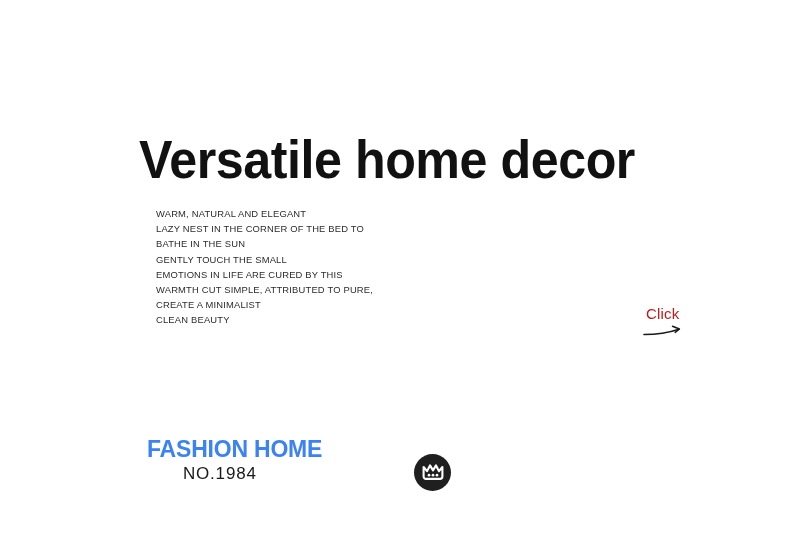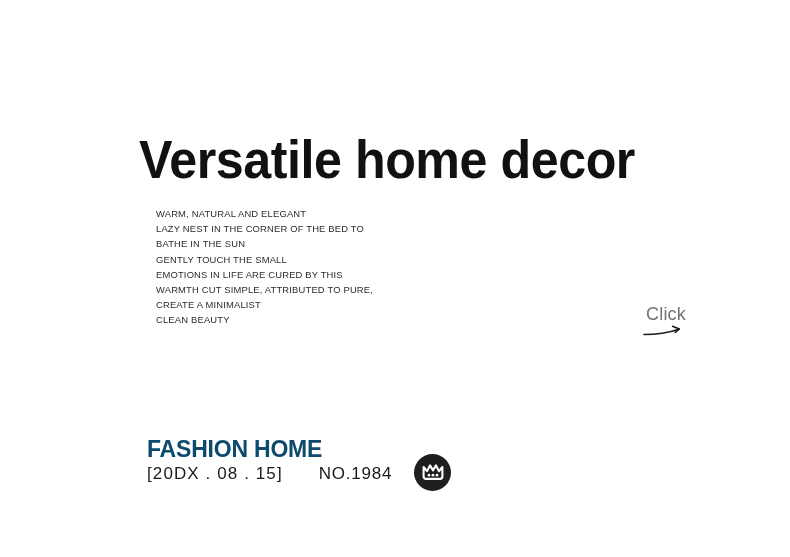--- a/index.html
+++ b/index.html
@@ -59,23 +59,23 @@
   
   .click-cta {
     position: absolute;
     left: 644px;
     top: 306px;
     width: 42px;
     height: 32px;
   }
   .click-label {
     font-family: "Liberation Sans", sans-serif;
-    font-size: 18px;
+    font-size: 15px;
     line-height: 16px;
-    color: #737373;
+    color: #b91c1c;
     letter-spacing: 0.2px;
     display: block;
     padding-left: 2px;
   }
   .click-arrow {
     position: absolute;
     left: -1px;
     top: 16px;
     width: 42px;
     height: 16px;
@@ -88,21 +88,21 @@
     left: 147px;
     top: 436px;
     width: 320px;
   }
   .brand {
     font-family: "Liberation Sans", sans-serif;
     font-weight: bold;
     font-size: 23px;
     line-height: 26px;
     letter-spacing: -0.2px;
-    color: #0c4a6e;
+    color: #3b82f6;
     white-space: nowrap;
   }
   .issue-row {
     margin-top: 1px;
     font-family: "Liberation Sans", sans-serif;
     font-size: 17px;
     line-height: 22px;
     color: #1a1a1a;
     letter-spacing: 1.1px;
     white-space: nowrap;
@@ -156,21 +156,20 @@
     <span class="click-label">Click</span>
     <svg class="click-arrow" viewBox="0 0 42 16">
       <path d="M1 12.5 C 12 12.5, 24 11.2, 36 7.2" stroke="#1a1a1a" stroke-width="1.6" fill="none" stroke-linecap="round"></path>
       <path d="M29.5 4.2 L 36.4 7.0 L 32.2 10.4" stroke="#1a1a1a" stroke-width="1.5" fill="none" stroke-linecap="round" stroke-linejoin="round"></path>
     </svg>
   </div>
 
   <div class="footer">
     <div class="brand">FASHION HOME</div>
     <div class="issue-row">
-      <span class="issue-date">[20DX . 08 . 15]</span>
       <span class="issue-no">NO.1984</span>
     </div>
   </div>
 
   <div class="badge">
     <svg width="24" height="19" viewBox="0 0 24 19">
       <path d="M2.6 4.0 L 6.0 8.2 L 9.0 2.4 L 12.0 7.4 L 15.0 2.4 L 18.0 8.2 L 21.4 4.0
                L 21.4 13.6 C 21.4 15.0 20.4 15.9 19.0 15.9
                L 5.0 15.9 C 3.6 15.9 2.6 15.0 2.6 13.6 Z" fill="none" stroke="#ffffff" stroke-width="2.1" stroke-linejoin="round" stroke-linecap="round"></path>
       <circle cx="8.0" cy="12.2" r="1.35" fill="#ffffff"></circle>

